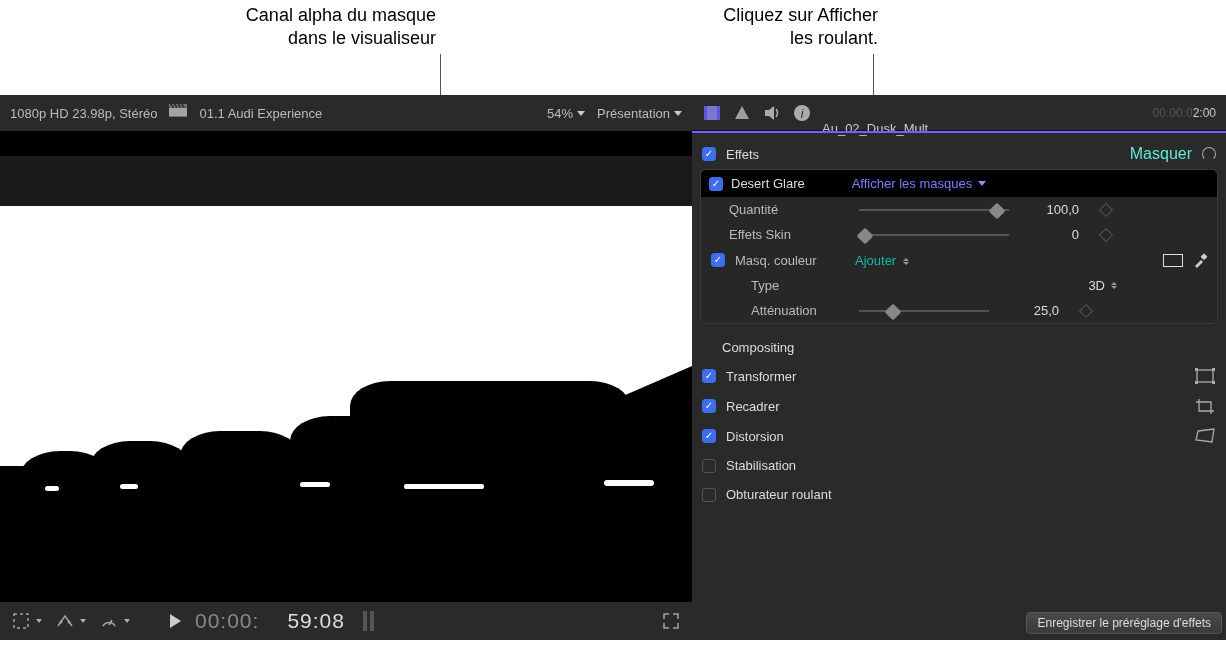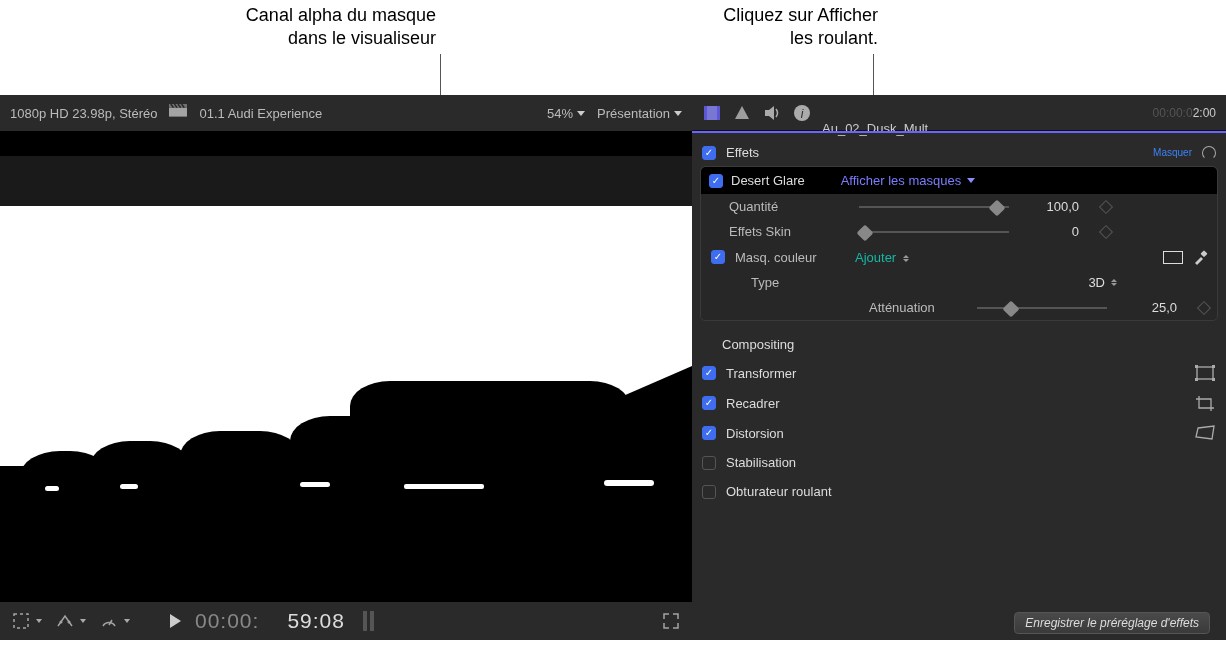--- a/index.html
+++ b/index.html
@@ -243,22 +243,22 @@
     .cb.checked::after {
       content:"✓";
       color:#fff;
       font-size:10px;
       line-height:1;
     }
     .section-title {
       flex:1;
     }
     .hide-link {
-      color:#3b82f6;
-      font-size:10px;
+      color:#5eead4;
+      font-size:16px;
       display:flex;
       align-items:flex-start;
       gap:6px;
     }
     .reset-icon {
       width:14px; height:14px;
       border-radius:50%;
       border-left:1px solid #aaa;
       border-top:1px solid #aaa;
       border-right:1px solid #aaa;
@@ -280,21 +280,21 @@
       background:#000000;
       border-radius:5px 5px 0 0;
     }
     .effect-name {
       color:#ddd;
       font-size:13px;
     }
     .view-masks {
       color:#7c7cff;
       font-size:13px;
-      margin-left: 28px;
+      margin-left: 39px;
       display:flex;
       align-items:center;
       gap:6px;
     }
     .param-row {
       display:flex;
       align-items:center;
       padding:5px 8px 5px 28px;
       gap:10px;
       color:#ccc;
@@ -328,21 +328,21 @@
       width:60px;
       text-align:right;
       color:#ddd;
     }
     .keyframe {
       width:10px; height:10px;
       transform:rotate(45deg);
       border:1px solid #555;
       margin-left:12px;
     }
-    .sub-indent { padding-left:50px;justify-content:flex-end; }
+    .sub-indent { padding-left:50px; }
     .mask-actions {
       display:flex;
       align-items:center;
       gap:10px;
       margin-left:auto;
     }
     .rect-icon {
       width:20px; height:13px;
       border:1.5px solid #ddd;
     }
@@ -375,28 +375,27 @@
       color:#ddd;
       font-size:13px;
     }
     .simple-row .spacer { flex:1; }
     .row-icon {
       width:22px;height:16px;opacity:0.8;
     }
     .save-preset-btn {
       position:absolute;
       bottom:6px;
-      right:16px;
+      right:4px;
       background: linear-gradient(#4a4a4a,#3a3a3a);
       border:1px solid #555;
       color:#ddd;
       font-size:12px;
       padding:3px 10px;
       border-radius:4px;
-      font-style:italic;
     }
     .ajouter-text { color:#14b8a6; }
   </style>
 </head>
 <body>
 
 <div class="callouts">
   <div class="callout" style="left:136px;top:4px;width:300px;">
     <div>Canal alpha du masque</div>
     <div>dans le visualiseur</div>

